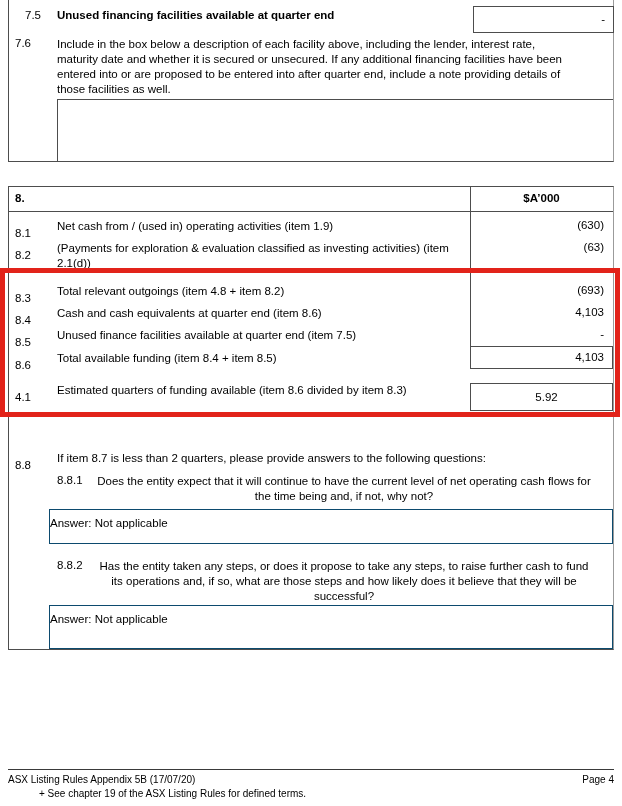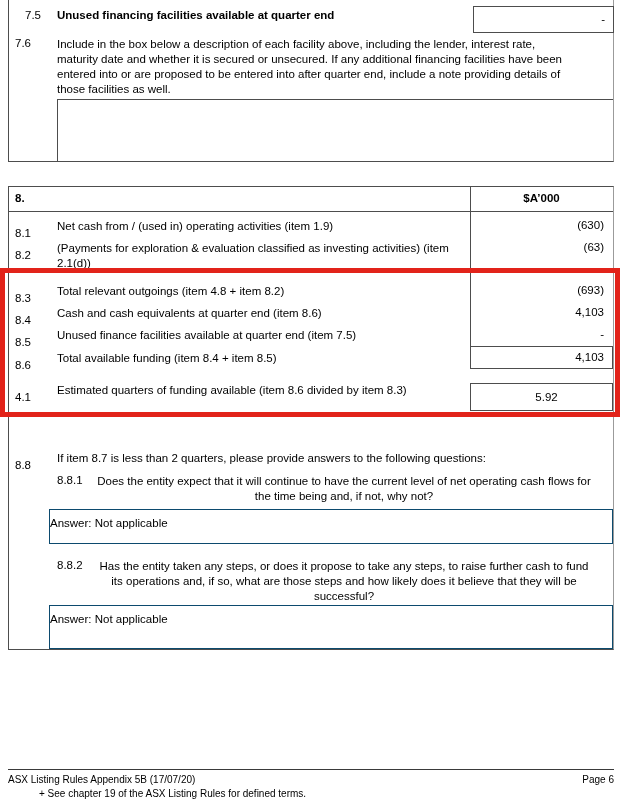--- a/index.html
+++ b/index.html
@@ -171,14 +171,14 @@
   </div>
   <div class="ansbox ans2">
     <span>Answer: Not applicable</span>
   </div>
 </div>
 
 <div class="hl" style="border-color: rgb(226, 35, 26);"></div>
 
 <div class="frule"></div>
 <div class="ftxt fl1">ASX Listing Rules Appendix 5B (17/07/20)</div>
-<div class="ftxt fpg">Page 6</div>
+<div class="ftxt fpg">Page 4</div>
 <div class="ftxt fl2">+ See chapter 19 of the ASX Listing Rules for defined terms.</div>
 
 </body></html>

